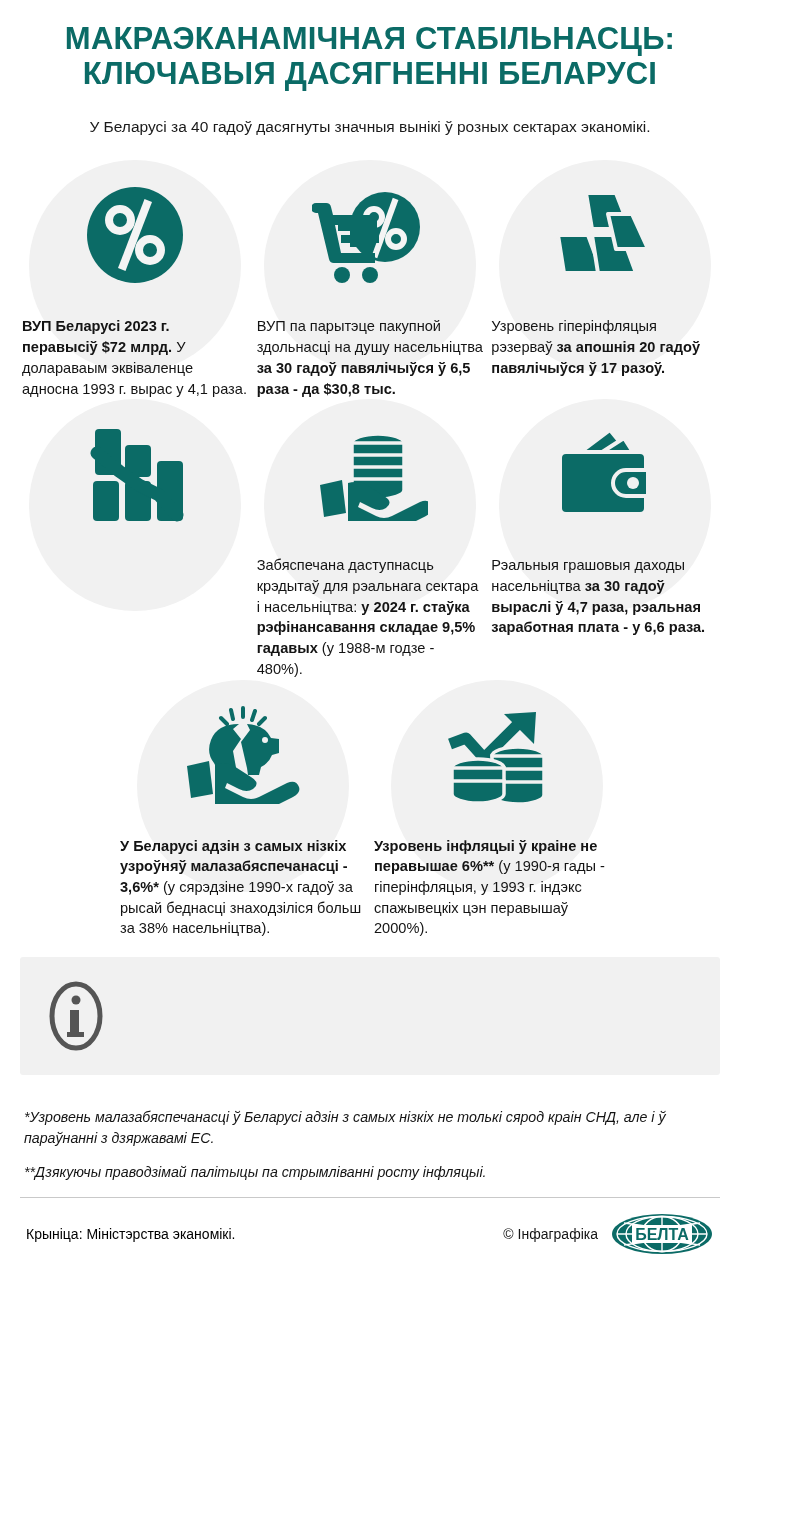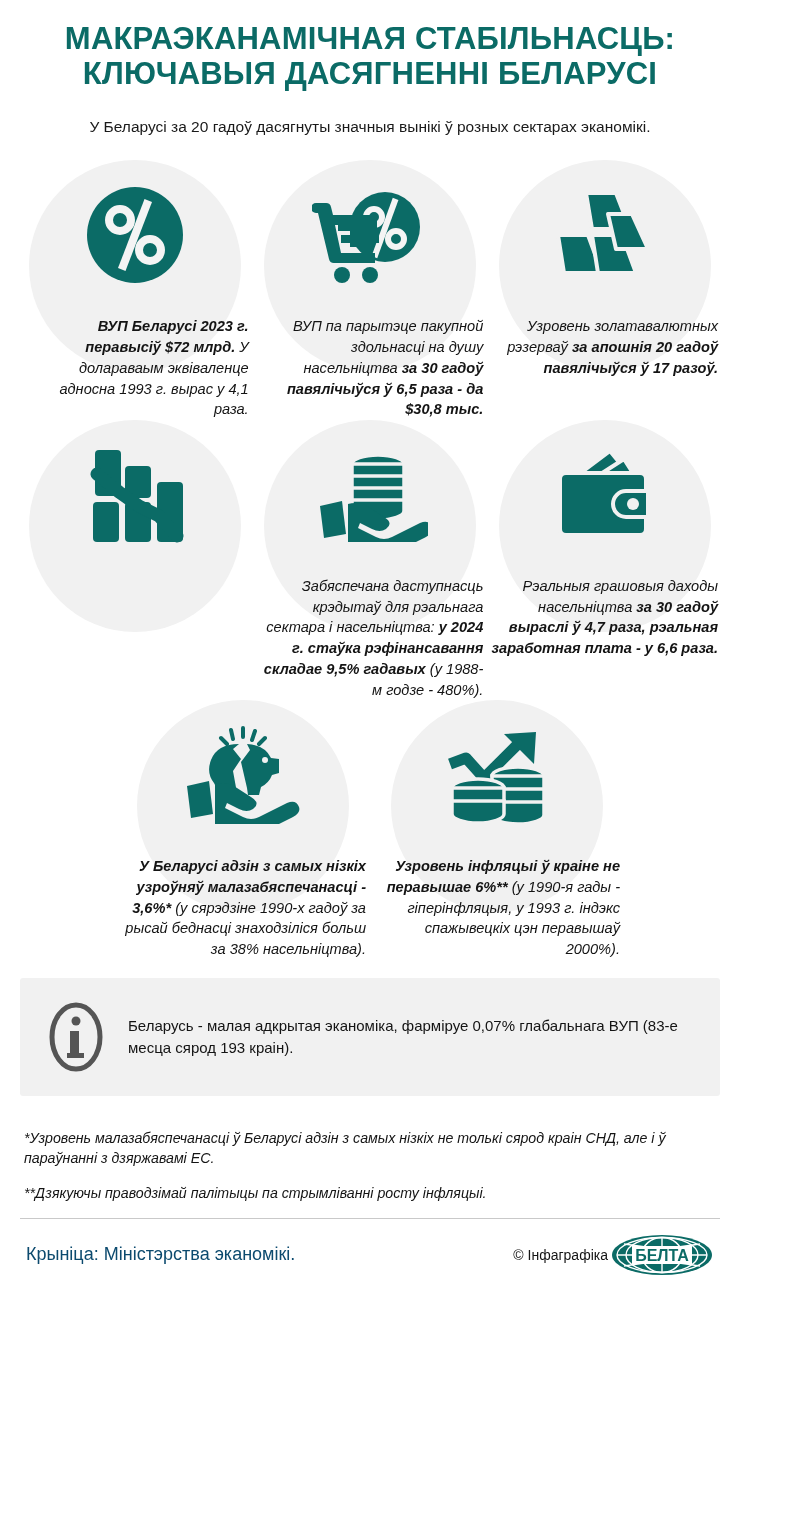--- a/index.html
+++ b/index.html
@@ -50,22 +50,21 @@
     justify-content: center;
     align-items: flex-start;
   }
   .row-3 .card { width: 254px; }
   .row-2 { }
   .row-2 .card { width: 254px; }
 
   .card {
     position: relative;
     padding-top: 0;
-    text-align: right;
-    font-style: italic;
+    text-align: left;
   }
 
   .circle-wrap {
     position: relative;
     height: 150px;
     display: flex;
     align-items: center;
     justify-content: center;
   }
   .circle {
@@ -143,45 +142,45 @@
     border-top: 1px solid #c9c9c9;
   }
   .footer {
     margin: 0 20px;
     padding: 14px 6px 0 6px;
     display: flex;
     align-items: center;
     justify-content: space-between;
   }
   .source {
-    font-size: 18px;
-    color: #0c4a6e;
+    font-size: 14px;
+    color: #000000;
   }
   .credit-group {
     display: flex;
     align-items: center;
-    gap: 2px;
+    gap: 12px;
   }
   .credit {
     font-size: 14px;
     color: #141414;
   }
   .belta-logo { display: block; }
 </style>
 </head>
 <body>
 
 <div class="page">
 
   <div class="header">
     <div class="title">
       <div>МАКРАЭКАНАМІЧНАЯ СТАБІЛЬНАСЦЬ:</div>
       <div>КЛЮЧАВЫЯ ДАСЯГНЕННІ БЕЛАРУСІ</div>
     </div>
-    <div class="subtitle">У Беларусі за 20 гадоў дасягнуты значныя вынікі ў розных сектарах эканомікі.</div>
+    <div class="subtitle">У Беларусі за 40 гадоў дасягнуты значныя вынікі ў розных сектарах эканомікі.</div>
   </div>
 
   <div class="grid">
 
     <div class="row row-3">
 
       <div class="card">
         <div class="circle-wrap">
           <div class="circle"></div>
           <div class="icon-holder">
@@ -236,21 +235,21 @@
               <g fill="#0b6b66" stroke="#f1f1f1" stroke-width="4" stroke-linejoin="round">
                 <path d="M40 6 L70 6 L84 42 L46 42 Z"></path>
                 <path d="M12 48 L42 48 L56 86 L18 86 Z"></path>
                 <path d="M46 48 L76 48 L90 86 L52 86 Z"></path>
                 <path d="M62 27 L86 27 L102 62 L70 62 Z"></path>
               </g>
             </svg>
           </div>
         </div>
         <div class="card-text">
-          <span>Узровень золатавалютных рэзерваў </span><b>за апошнія 20 гадоў павялічыўся ў 17 разоў.</b>
+          <span>Узровень гіперінфляцыя рэзерваў </span><b>за апошнія 20 гадоў павялічыўся ў 17 разоў.</b>
         </div>
       </div>
 
     </div>
 
     <div class="row row-3">
 
       <div class="card">
         <div class="circle-wrap">
           <div class="circle"></div>
@@ -370,21 +369,20 @@
   </div>
 
   <div class="info-box">
     <div class="info-icon">
       <svg width="54" height="70" viewBox="0 0 54 70">
         <ellipse cx="27" cy="35" rx="24" ry="32" fill="none" stroke="#555555" stroke-width="5"></ellipse>
         <circle cx="27" cy="19" r="4.5" fill="#555555"></circle>
         <path d="M21 29 h9 v22 h5 v5 h-17 v-5 h3 z" fill="#555555"></path>
       </svg>
     </div>
-    <div class="info-text">Беларусь - малая адкрытая эканоміка, фарміруе 0,07% глабальнага ВУП (83-е месца сярод 193 краін).</div>
   </div>
 
   <div class="notes">
     <div class="note">*Узровень малазабяспечанасці ў Беларусі адзін з самых нізкіх не толькі сярод краін СНД, але і ў параўнанні з дзяржавамі ЕС.</div>
     <div class="note">**Дзякуючы праводзімай палітыцы па стрымліванні росту інфляцыі.</div>
   </div>
 
   <div class="divider"></div>
   <div class="footer">
     <div class="source">Крыніца: Міністэрства эканомікі.</div>

